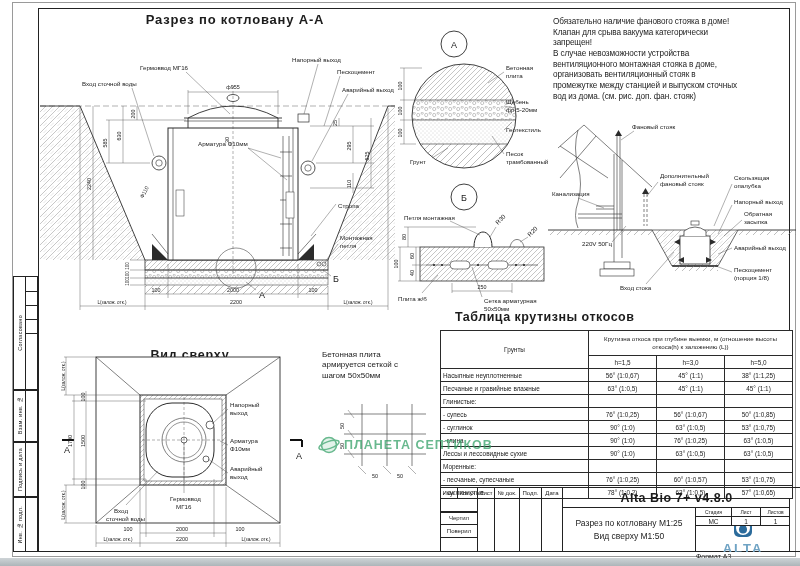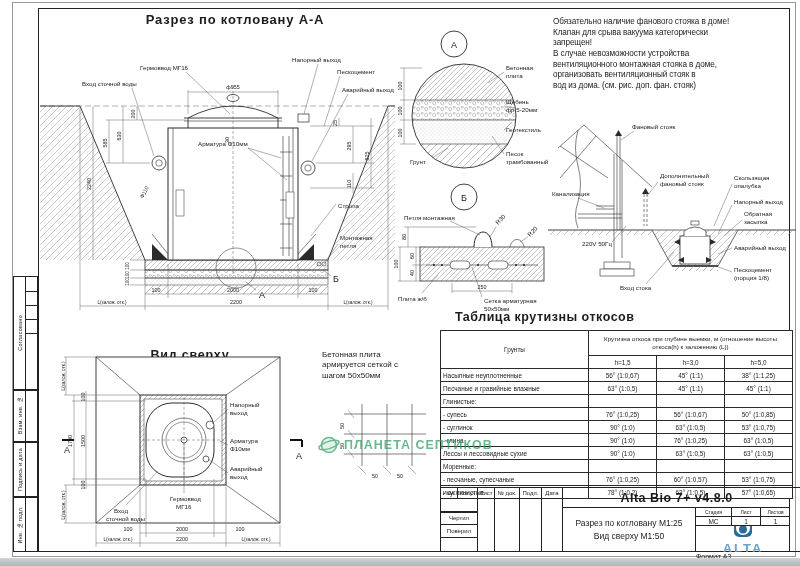--- a/index.html
+++ b/index.html
@@ -322,20 +322,21 @@
     </g>
   </svg>
 
   <div class="abs note-block" style="left:553px;top:17px;width:210px;">
     <div>Обязательно наличие фанового стояка в доме!</div>
     <div>Клапан для срыва вакуума категорически</div>
     <div>запрещен!</div>
     <div>В случае невозможности устройства</div>
     <div>вентиляционного монтажная стояка в доме,</div>
     <div>организовать вентиляционный стояк в</div>
+    <div>промежутке между станцией и выпуском сточных</div>
     <div>вод из дома. (см. рис. доп. фан. стояк)</div>
   </div>
 
   <svg class="abs" style="left:548px;top:118px;" width="248" height="195" viewBox="0 0 248 195">
     <g>
       <path class="lm" d="M30,12 q-5,18 0,36 q5,18 0,36 q-5,14 0,26"></path>
       <line class="lm" x1="36" y1="7" x2="104" y2="69"></line>
         <line class="lm" x1="36" y1="7" x2="10" y2="30"></line>
       <line class="lm" x1="12" y1="28" x2="60" y2="60"></line>
         <line class="lm" x1="12" y1="60" x2="48" y2="18"></line>

